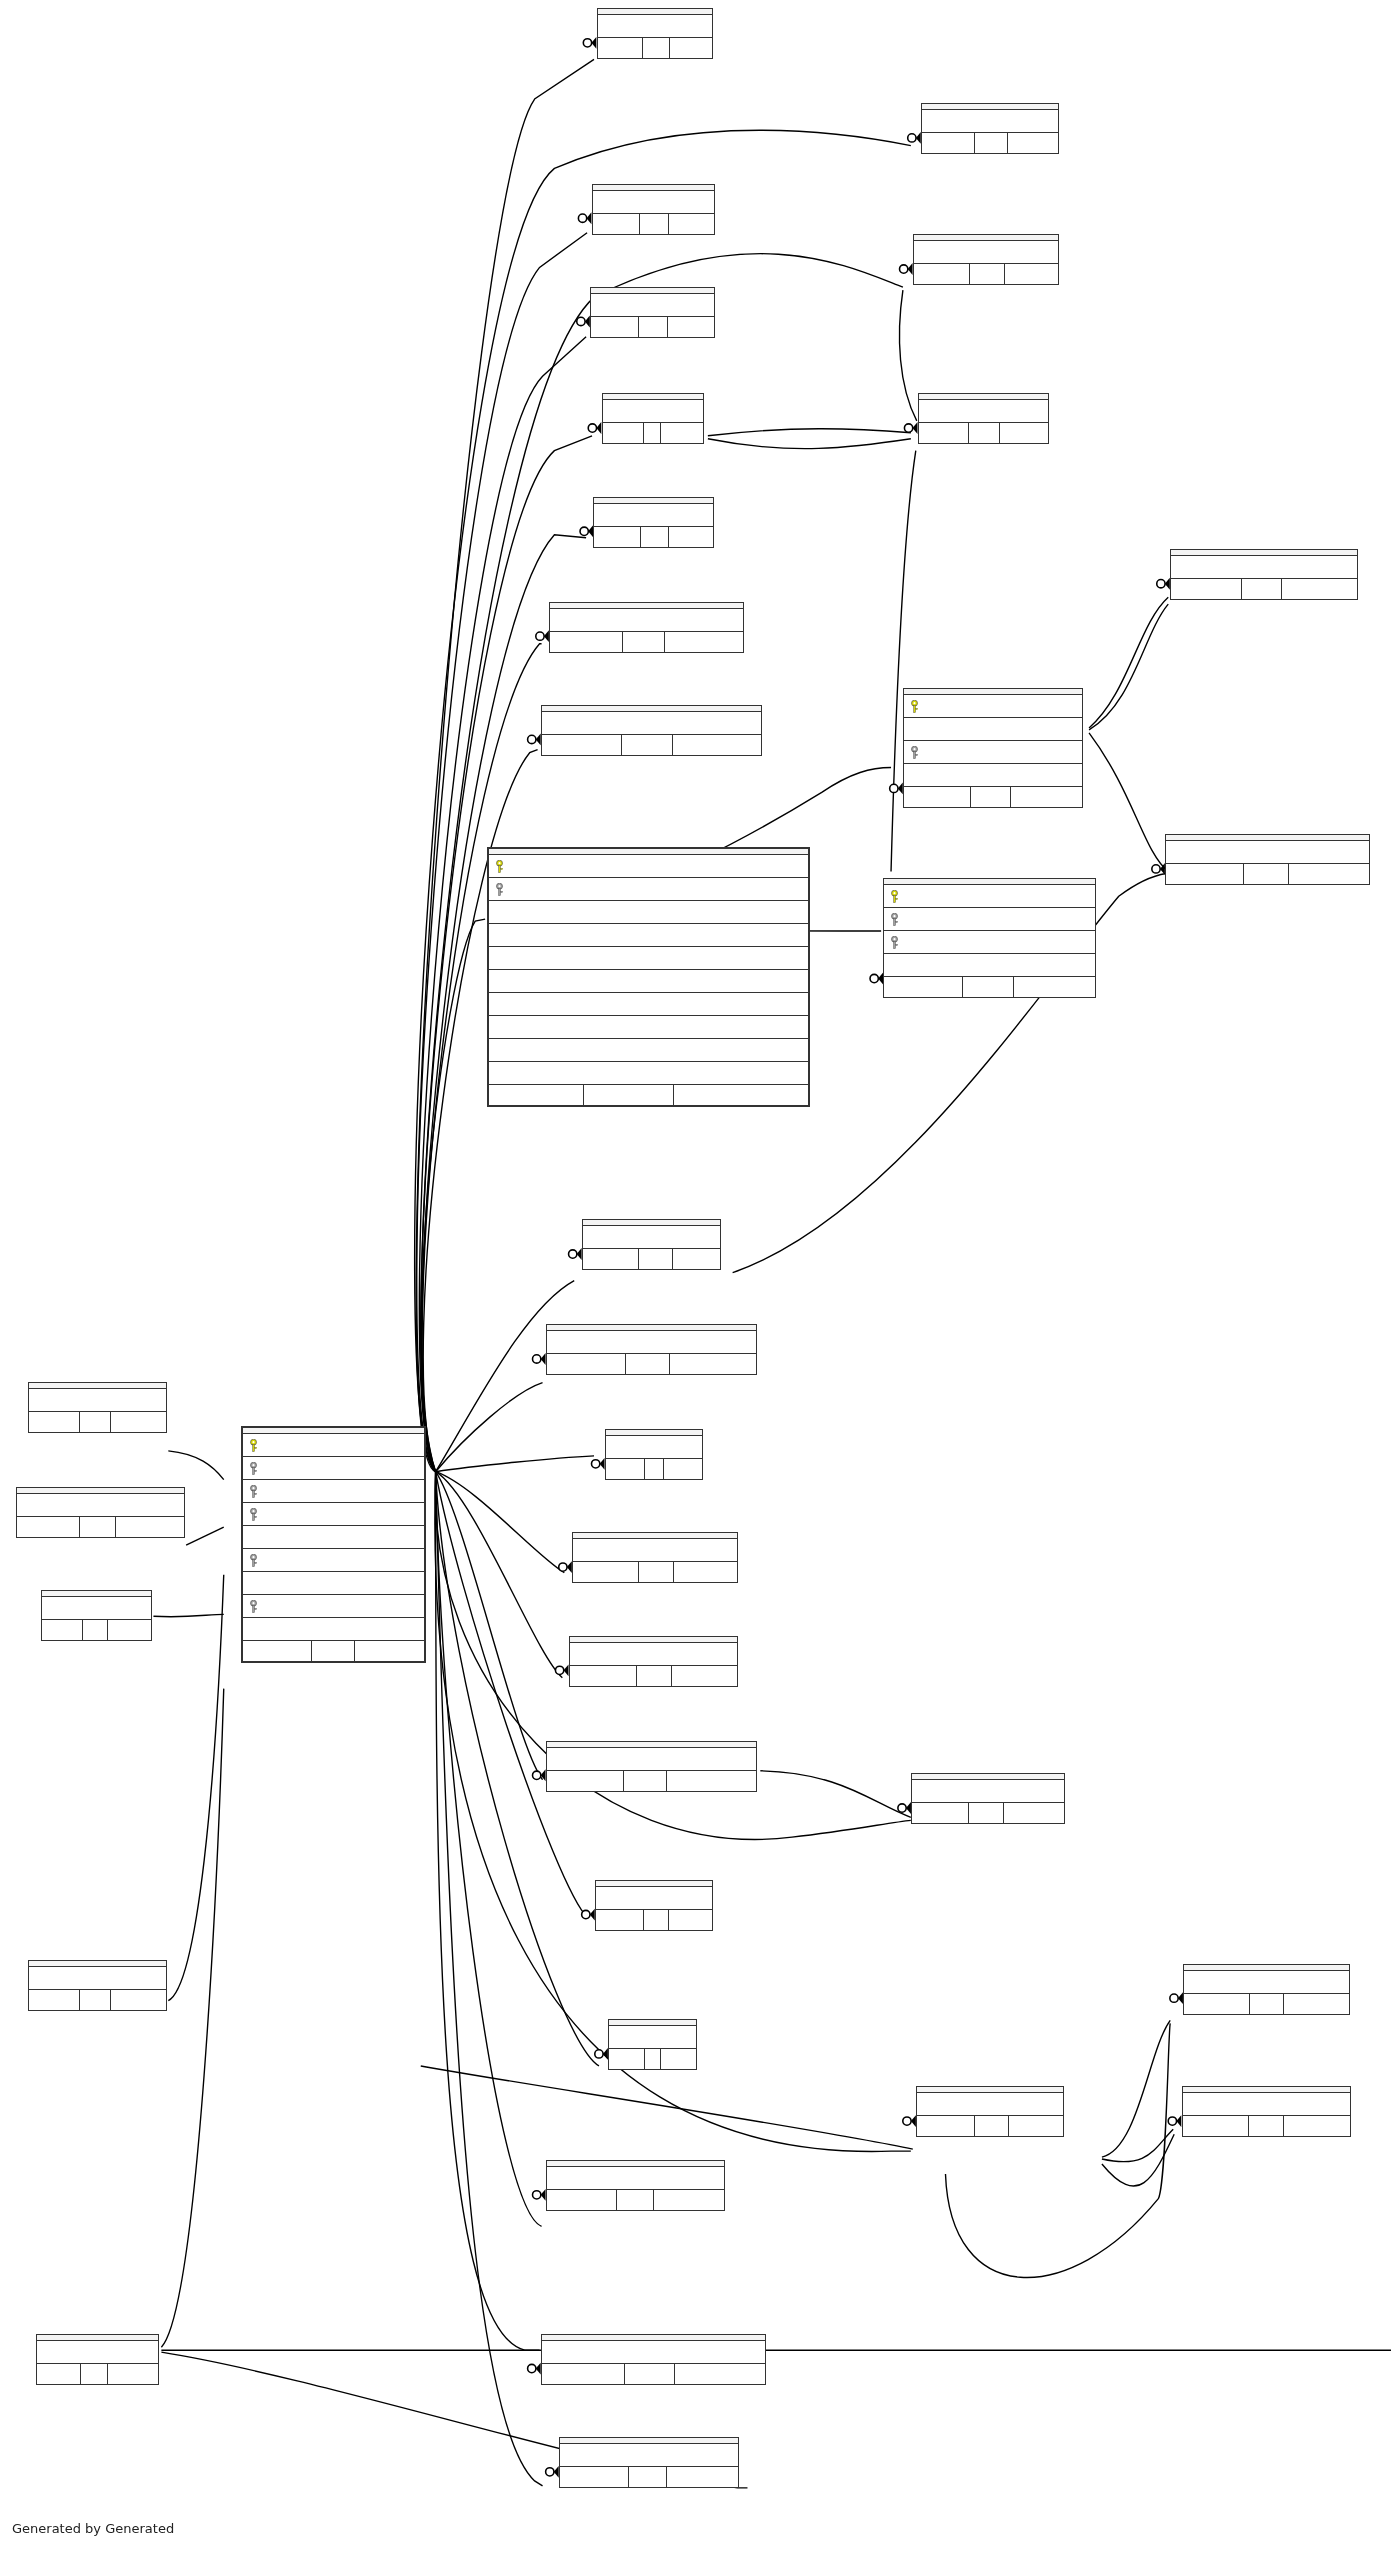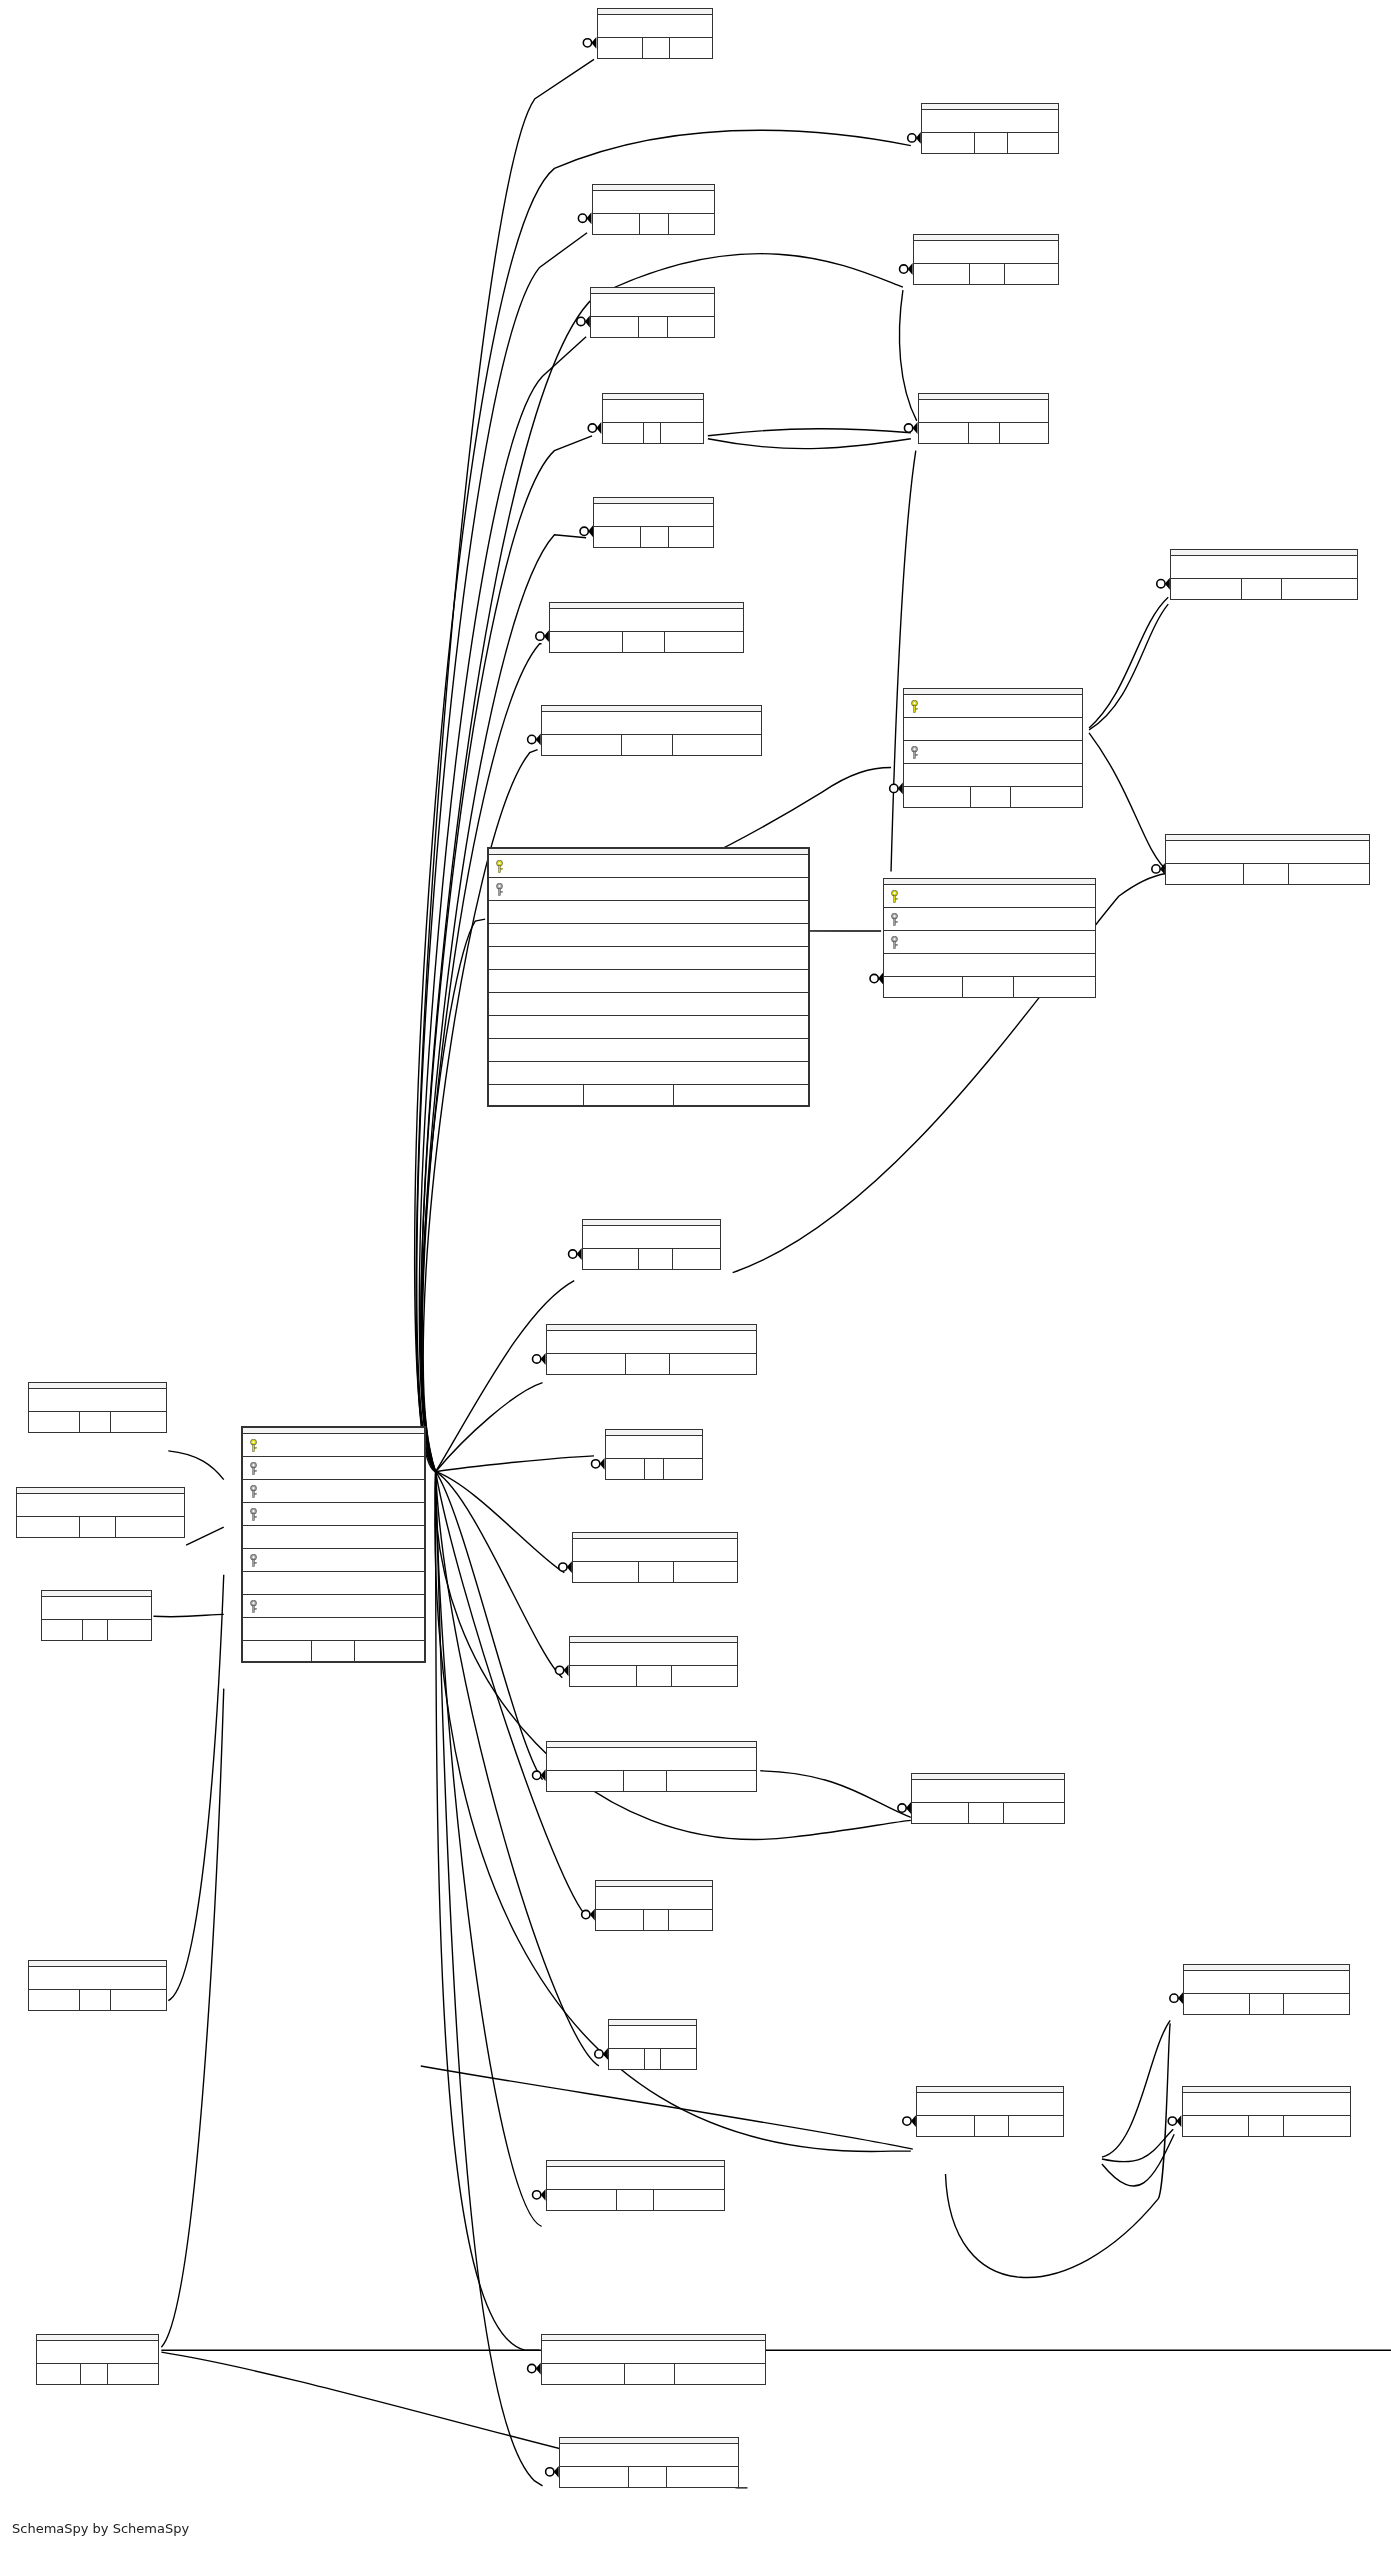--- a/index.html
+++ b/index.html
@@ -956,15 +956,15 @@
           </div>
         </div>
         <div class="foot">
           <div class="f fl" style="width: 69px;"></div>
           <div class="f fm" style="width: 39px;"></div>
           <div class="f fr" style="width: 72px; flex: 1 1 auto;"></div>
         </div>
       </div>
     </div>
 
-  <div class="credit" style="left:12px;top:2521px;">SchemaSpy by SchemaSpy</div>
+  <div class="credit" style="left:12px;top:2521px;">Generated by Generated</div>
 </div>
 
 
 </body></html>

